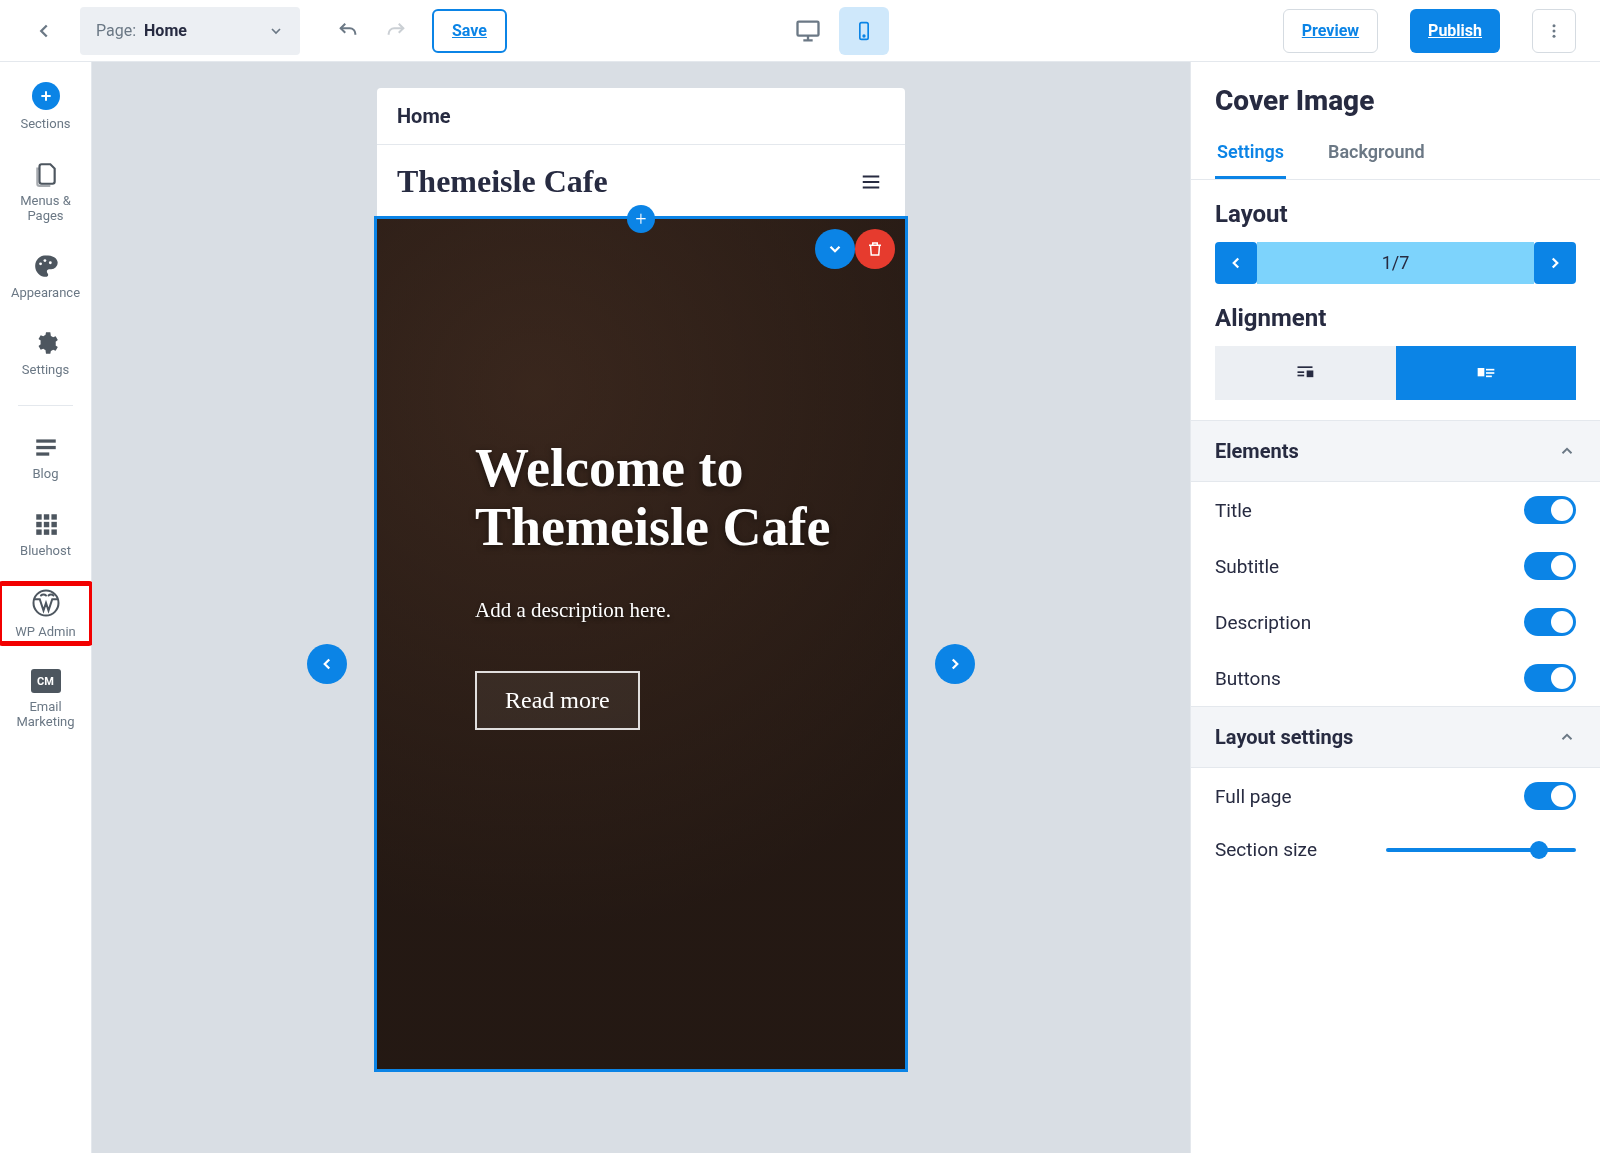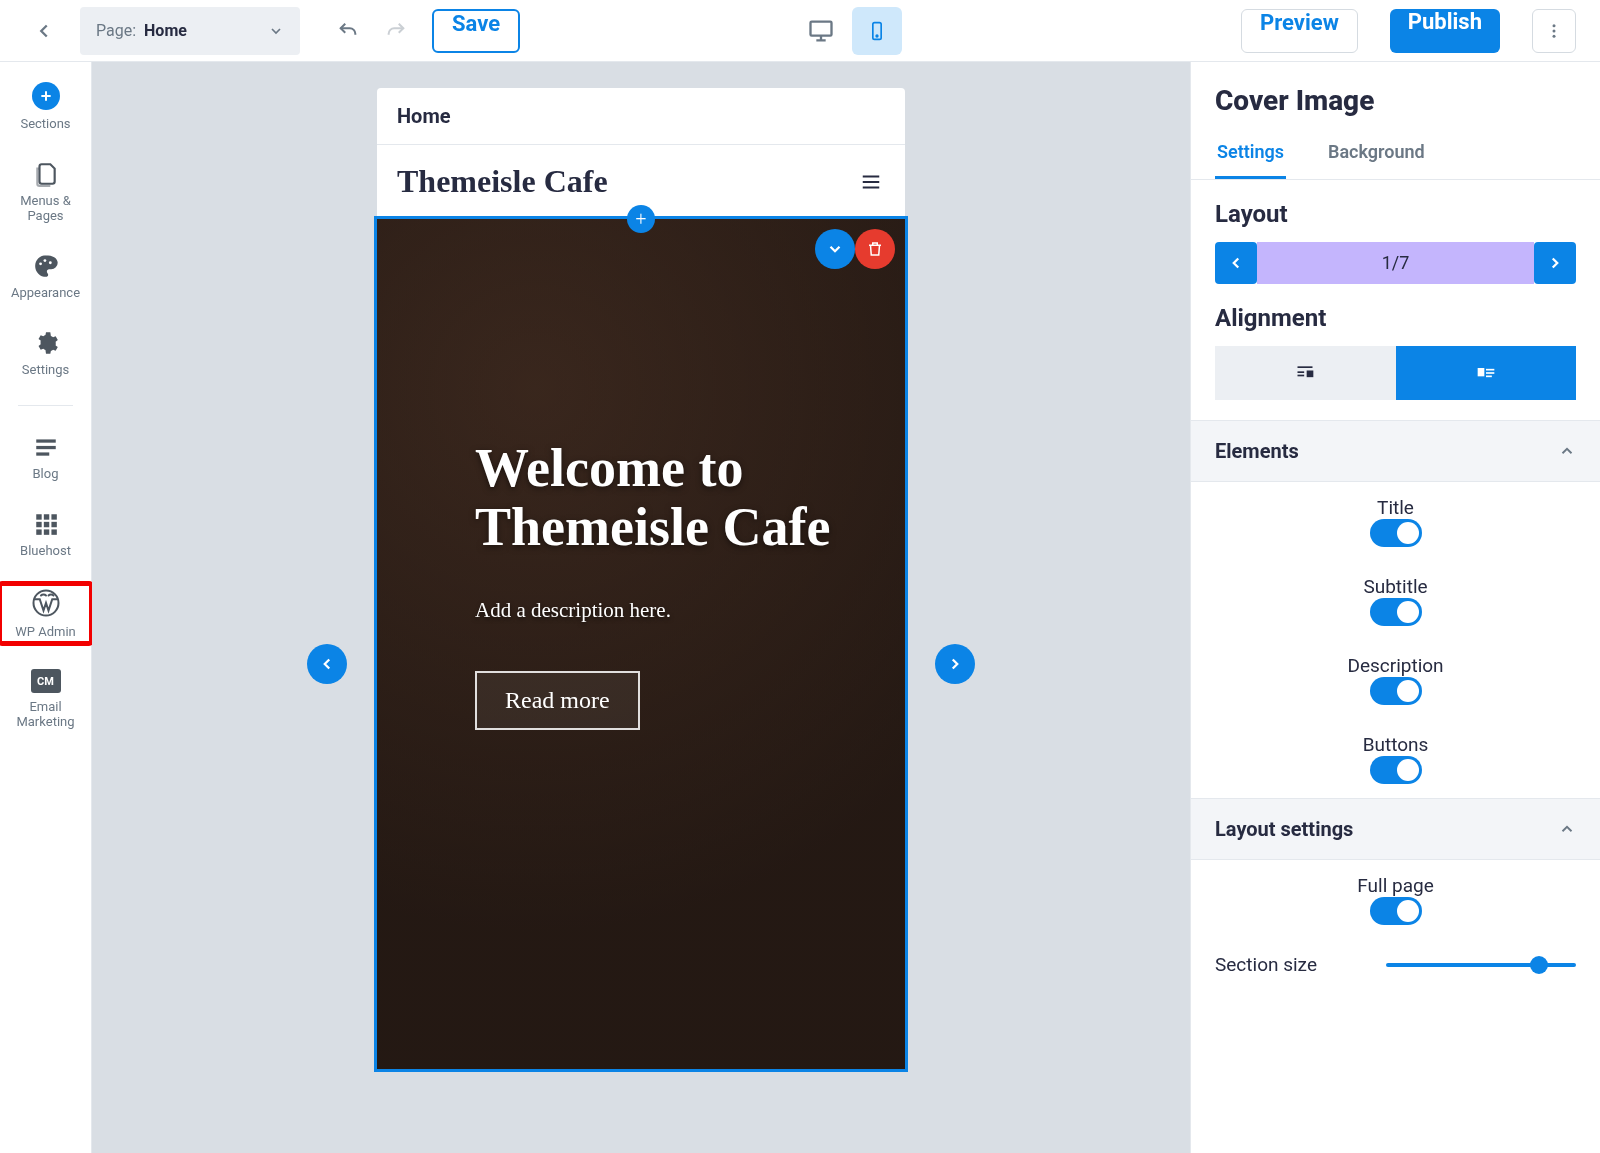--- a/index.html
+++ b/index.html
@@ -7,21 +7,21 @@
 .app { display: flex; flex-direction: column; height: 100vh; width: 1600px; margin: 0 auto; }
 
 
 .topbar { display: flex; align-items: center; height: 62px; border-bottom: 1px solid #e4e8ed; padding: 0 24px; gap: 16px; }
 .icon-btn { width: 40px; height: 40px; border-radius: 6px; display: flex; align-items: center; justify-content: center; cursor: pointer; color: #6b7885; }
 .page-select { display: flex; align-items: center; gap: 8px; background: #eceff3; height: 48px; padding: 0 16px; border-radius: 4px; cursor: pointer; min-width: 220px; }
 .page-select .label { color: #6b7885; }
 .page-select .value { font-weight: 700; color: #272b41; }
 .page-select .chev { margin-left: auto; color: #6b7885; }
 .undo-redo { display: flex; gap: 8px; margin-left: 12px; }
-.btn { height: 44px; padding: 0 18px; border-radius: 6px; font-weight: 700; cursor: pointer; display: flex; font-size: 22px; }
+.btn { height: 44px; padding: 0 18px; border-radius: 6px; font-weight: 700; cursor: pointer; display: flex; align-items: center; font-size: 16px; text-decoration: underline; }
 .btn-outline { border: 2px solid #0b84e6; color: #0b84e6; background: #fff; }
 .btn-primary { background: #0b84e6; color: #fff; border: none; }
 .device-toggle { display: flex; gap: 6px; margin-left: auto; }
 .device-btn { width: 50px; height: 48px; border-radius: 6px; display: flex; align-items: center; justify-content: center; cursor: pointer; color: #6b7885; }
 .device-btn.active { background: #cfe8fb; color: #0b84e6; }
 .top-right { display: flex; gap: 32px; margin-left: auto; align-items: center; }
 .btn-ghost { border: 1px solid #d5dbe1; color: #0b84e6; background: #fff; }
 .kebab { width: 44px; height: 44px; border: 1px solid #d5dbe1; border-radius: 6px; display:flex; align-items:center; justify-content:center; color:#6b7885; cursor:pointer; }
 
 
@@ -63,26 +63,26 @@
 
 .rightpanel { width: 410px; border-left:1px solid #e4e8ed; overflow-y:auto; background:#fff; }
 .rp-title { font-size:28px; font-weight:800; padding: 22px 24px 10px; color:#272b41; }
 .rp-tabs { display:flex; gap:40px; padding: 0 24px; border-bottom:1px solid #e4e8ed; }
 .rp-tab { padding: 14px 2px; font-size:18px; color:#6b7885; cursor:pointer; border-bottom:3px solid transparent; font-weight:600; }
 .rp-tab.active { color:#0b84e6; border-bottom-color:#0b84e6; }
 .rp-section { padding: 20px 24px; }
 .rp-label { font-size:24px; font-weight:700; margin-bottom:14px; }
 .layout-nav { display:flex; align-items:center; }
 .layout-nav .navbtn { width:42px; height:42px; background:#0b84e6; color:#fff; display:flex; align-items:center; justify-content:center; cursor:pointer; border-radius:4px; }
-.layout-nav .counter { flex:1; text-align:center; background:#c4b5fd; height:42px; line-height:42px; font-size:18px; color:#272b41; }
+.layout-nav .counter { flex:1; text-align:center; background:#7dd3fc; height:42px; line-height:42px; font-size:18px; color:#272b41; }
 .align-row { display:flex; margin-top:6px; }
 .align-btn { flex:1; height:54px; display:flex; align-items:center; justify-content:center; cursor:pointer; background:#eceff3; color:#272b41; }
 .align-btn.active { background:#0b84e6; color:#fff; }
 .accordion { background:#f3f5f8; border-top:1px solid #e4e8ed; border-bottom:1px solid #e4e8ed; padding:18px 24px; display:flex; justify-content:space-between; align-items:center; font-size:20px; font-weight:700; cursor:pointer; }
-.toggle-row { display:flex; justify-content:space-between; align-items:center; padding:14px 24px; font-size:19px; color:#272b41;flex-direction:column; }
+.toggle-row { display:flex; justify-content:space-between; align-items:center; padding:14px 24px; font-size:19px; color:#272b41; }
 .toggle { width:52px; height:28px; background:#0b84e6; border-radius:14px; position:relative; cursor:pointer; }
 .toggle::after{ content:''; position:absolute; right:3px; top:3px; width:22px; height:22px; background:#fff; border-radius:50%; }
 .slider-row { display:flex; align-items:center; justify-content:space-between; padding:14px 24px; font-size:19px; gap:20px; }
 .slider { flex:1; max-width:190px; height:4px; background:#0b84e6; position:relative; border-radius:2px; }
 .slider::after{ content:''; position:absolute; right:28px; top:-7px; width:18px; height:18px; border-radius:50%; background:#0b84e6; }
 
 svg{ display:block; }
 </style>
 </head>
 <body>

